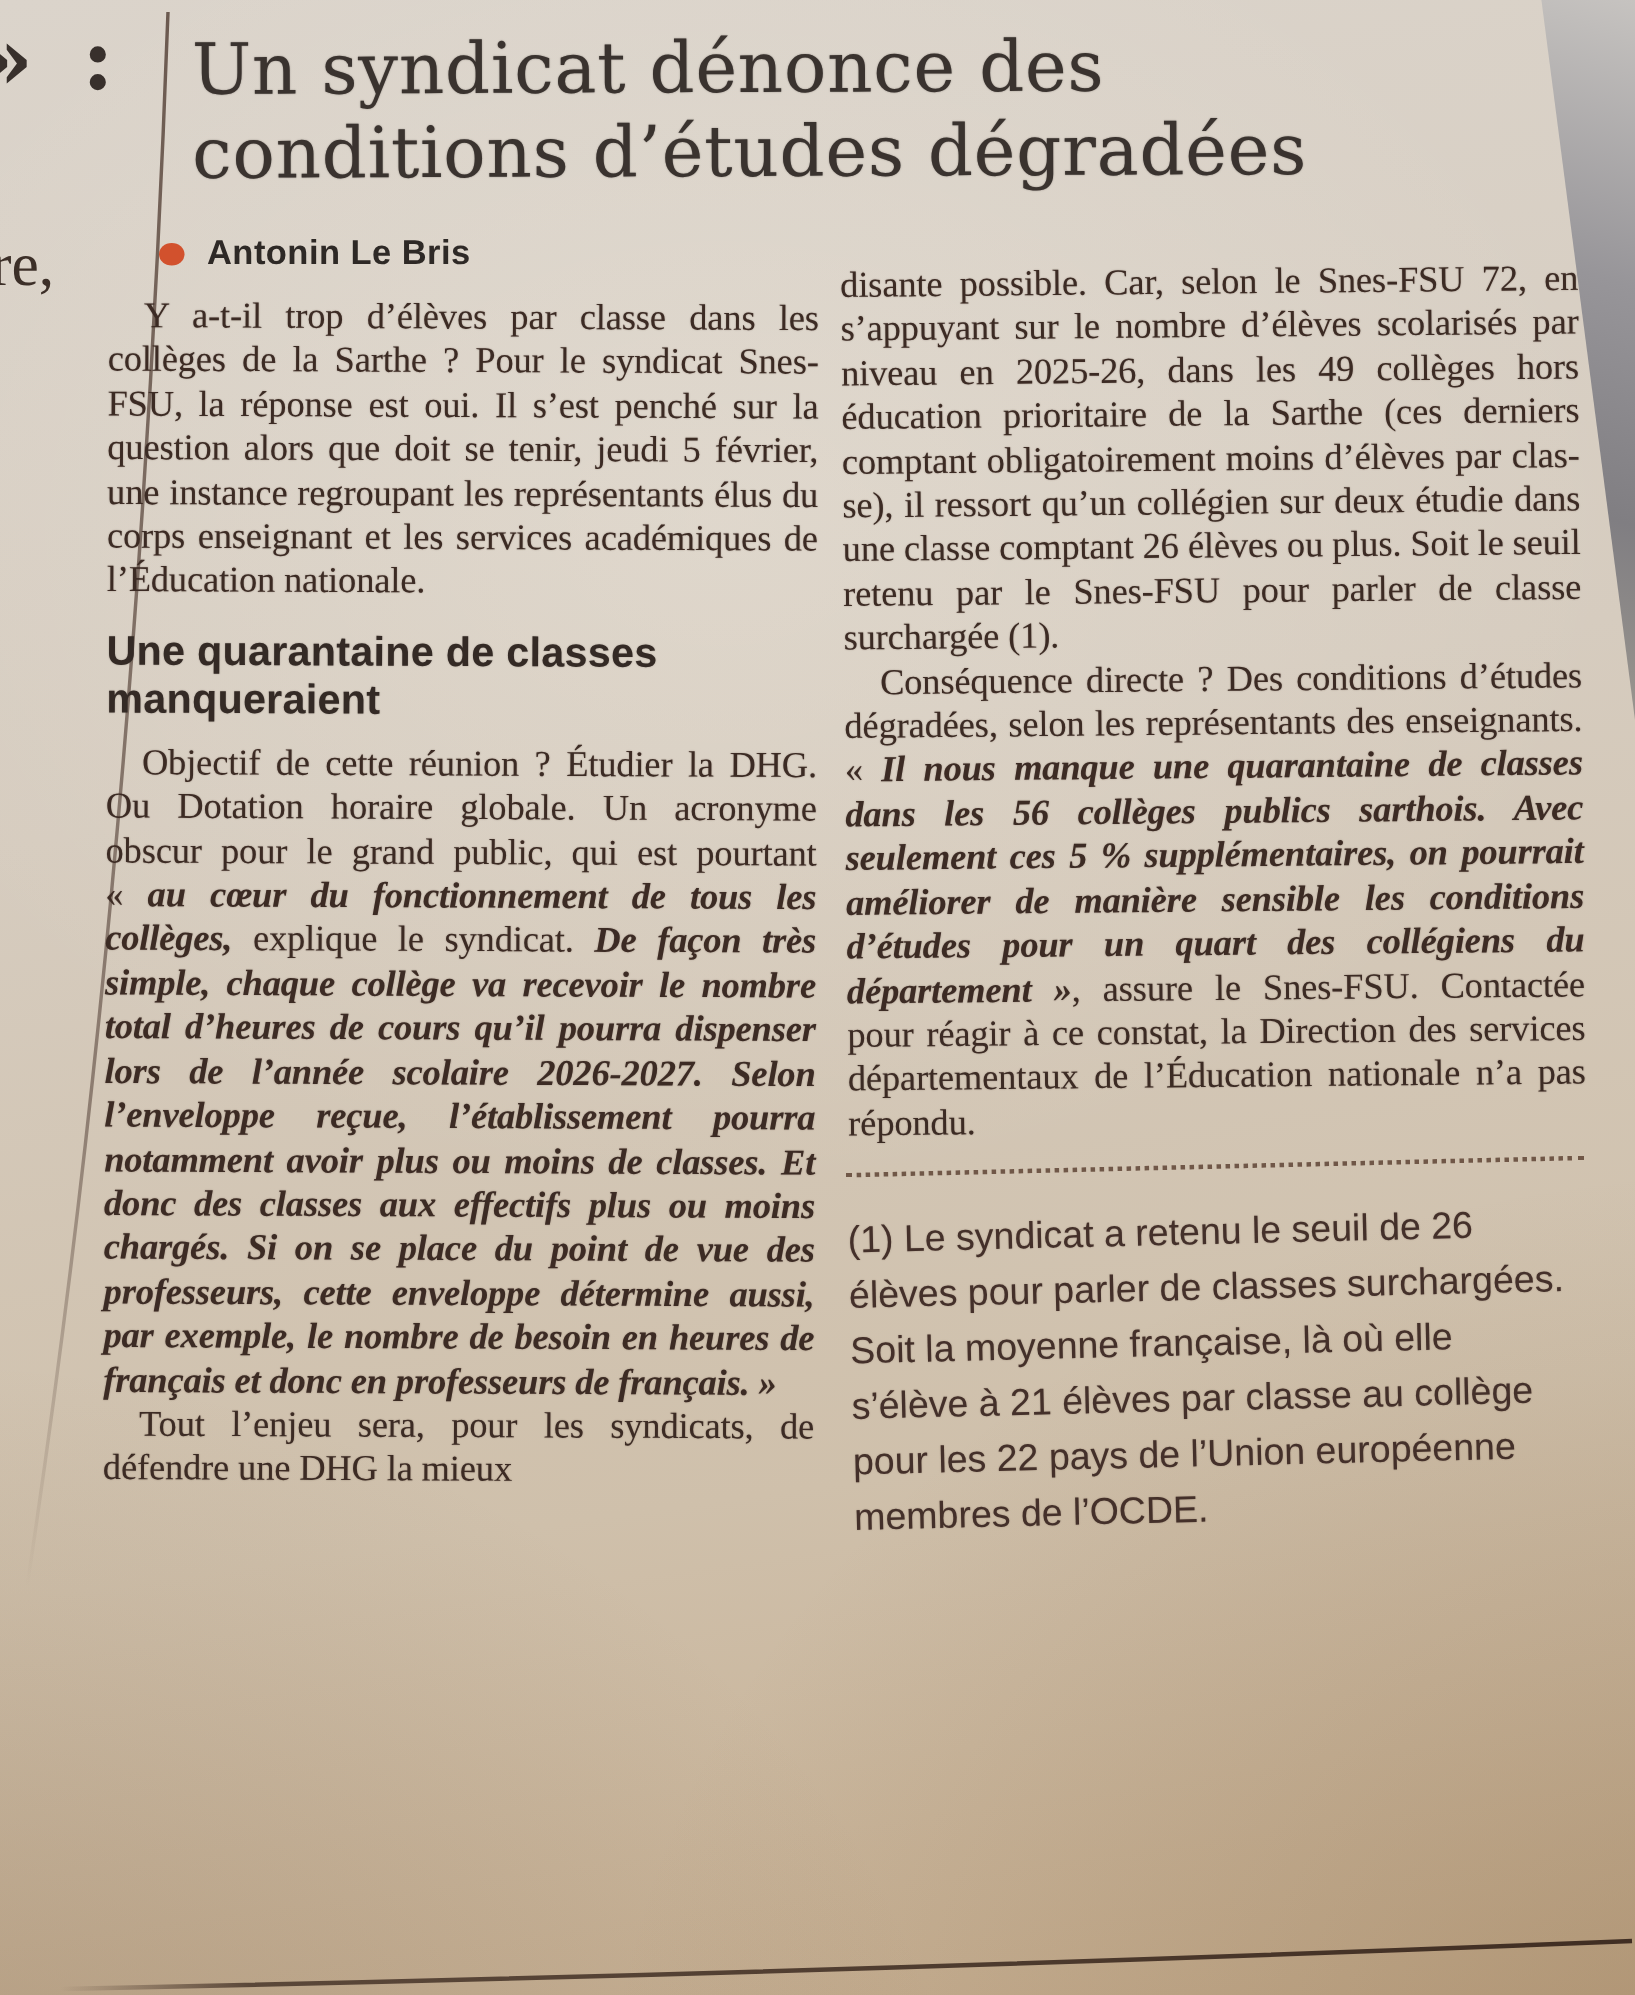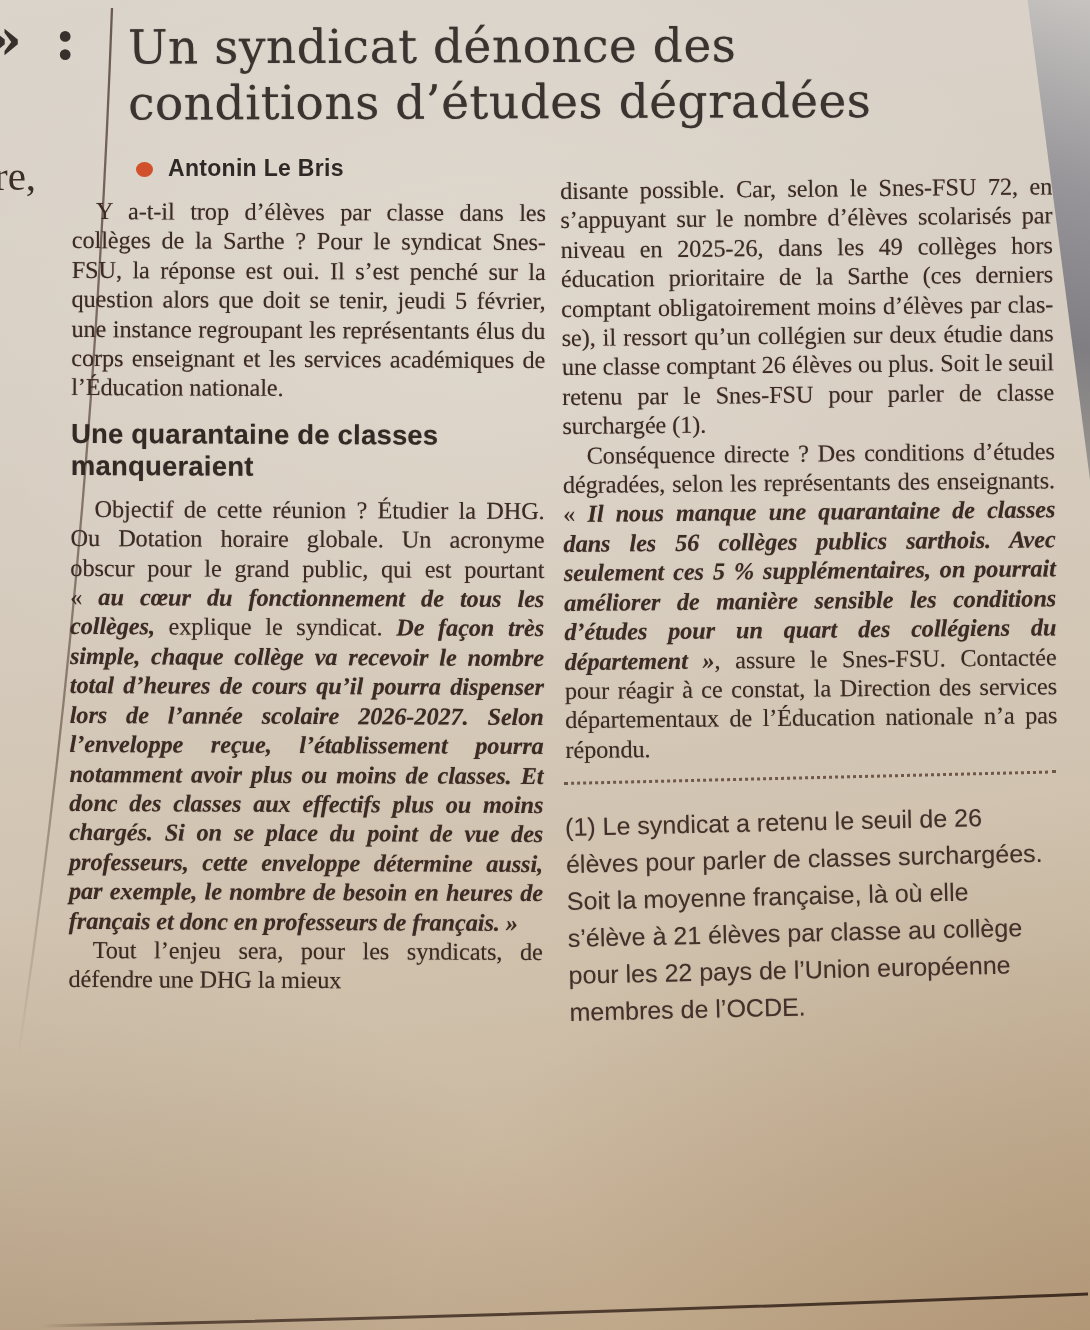--- a/index.html
+++ b/index.html
@@ -22,21 +22,21 @@
   .rules{position:absolute;left:0;top:0;pointer-events:none;}
   .frag{position:absolute;color:#38302c;}
   .frag-top{left:-14px;top:10px;font:700 58px/1 "DejaVu Serif",serif;letter-spacing:6px;}
   .frag-mid{left:-6px;top:156px;font:400 41px/1 "Liberation Serif",serif;color:#3c2f28;}
   .headline{
     position:absolute;left:128px;top:18px;width:900px;margin:0;
     font:400 47px/56px "DejaVu Serif",serif;color:#3a332f;letter-spacing:.5px;
     text-shadow:0 0 1px rgba(50,42,38,.55);
     transform:rotate(-0.2deg);
   }
-  .byline{position:absolute;left:116px;top:157px;white-space:nowrap;padding-left:20px;}
+  .byline{position:absolute;left:106px;top:157px;white-space:nowrap;}
   .bullet{display:inline-block;width:17px;height:15px;border-radius:50%;
     background:#d2512d;margin-right:15px;vertical-align:-1px;}
   .author{font:700 23px/1 "Liberation Sans",sans-serif;color:#2e2926;letter-spacing:.3px;}
   .col{position:absolute;color:#3c2b24;}
   .col-left{left:72px;top:196px;width:474px;transform:rotate(0.25deg);transform-origin:0 0;}
   .col-right{left:560px;top:176px;width:492px;transform:rotate(-0.55deg);transform-origin:0 0;}
   .para{
     margin:0;text-align:justify;
     font:400 24.3px/29.4px "Liberation Serif",serif;
     letter-spacing:-0.1px;

